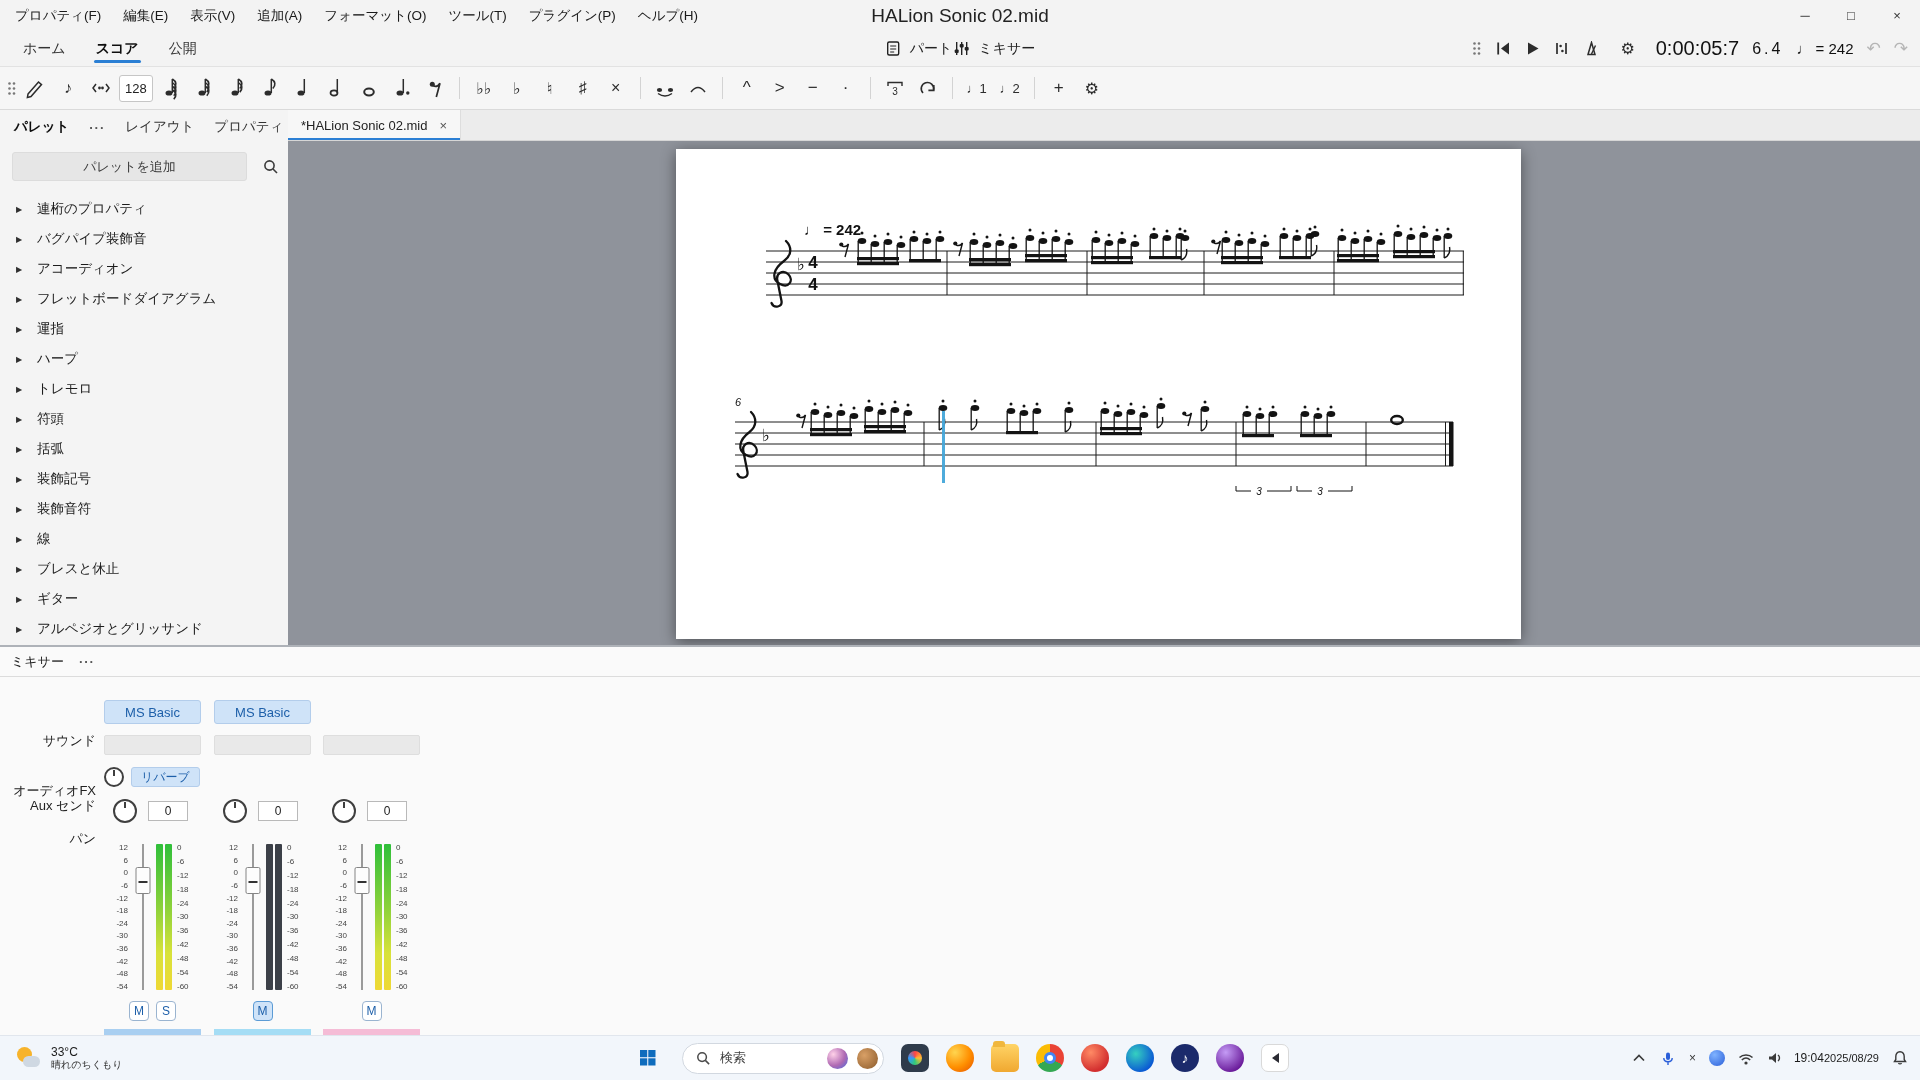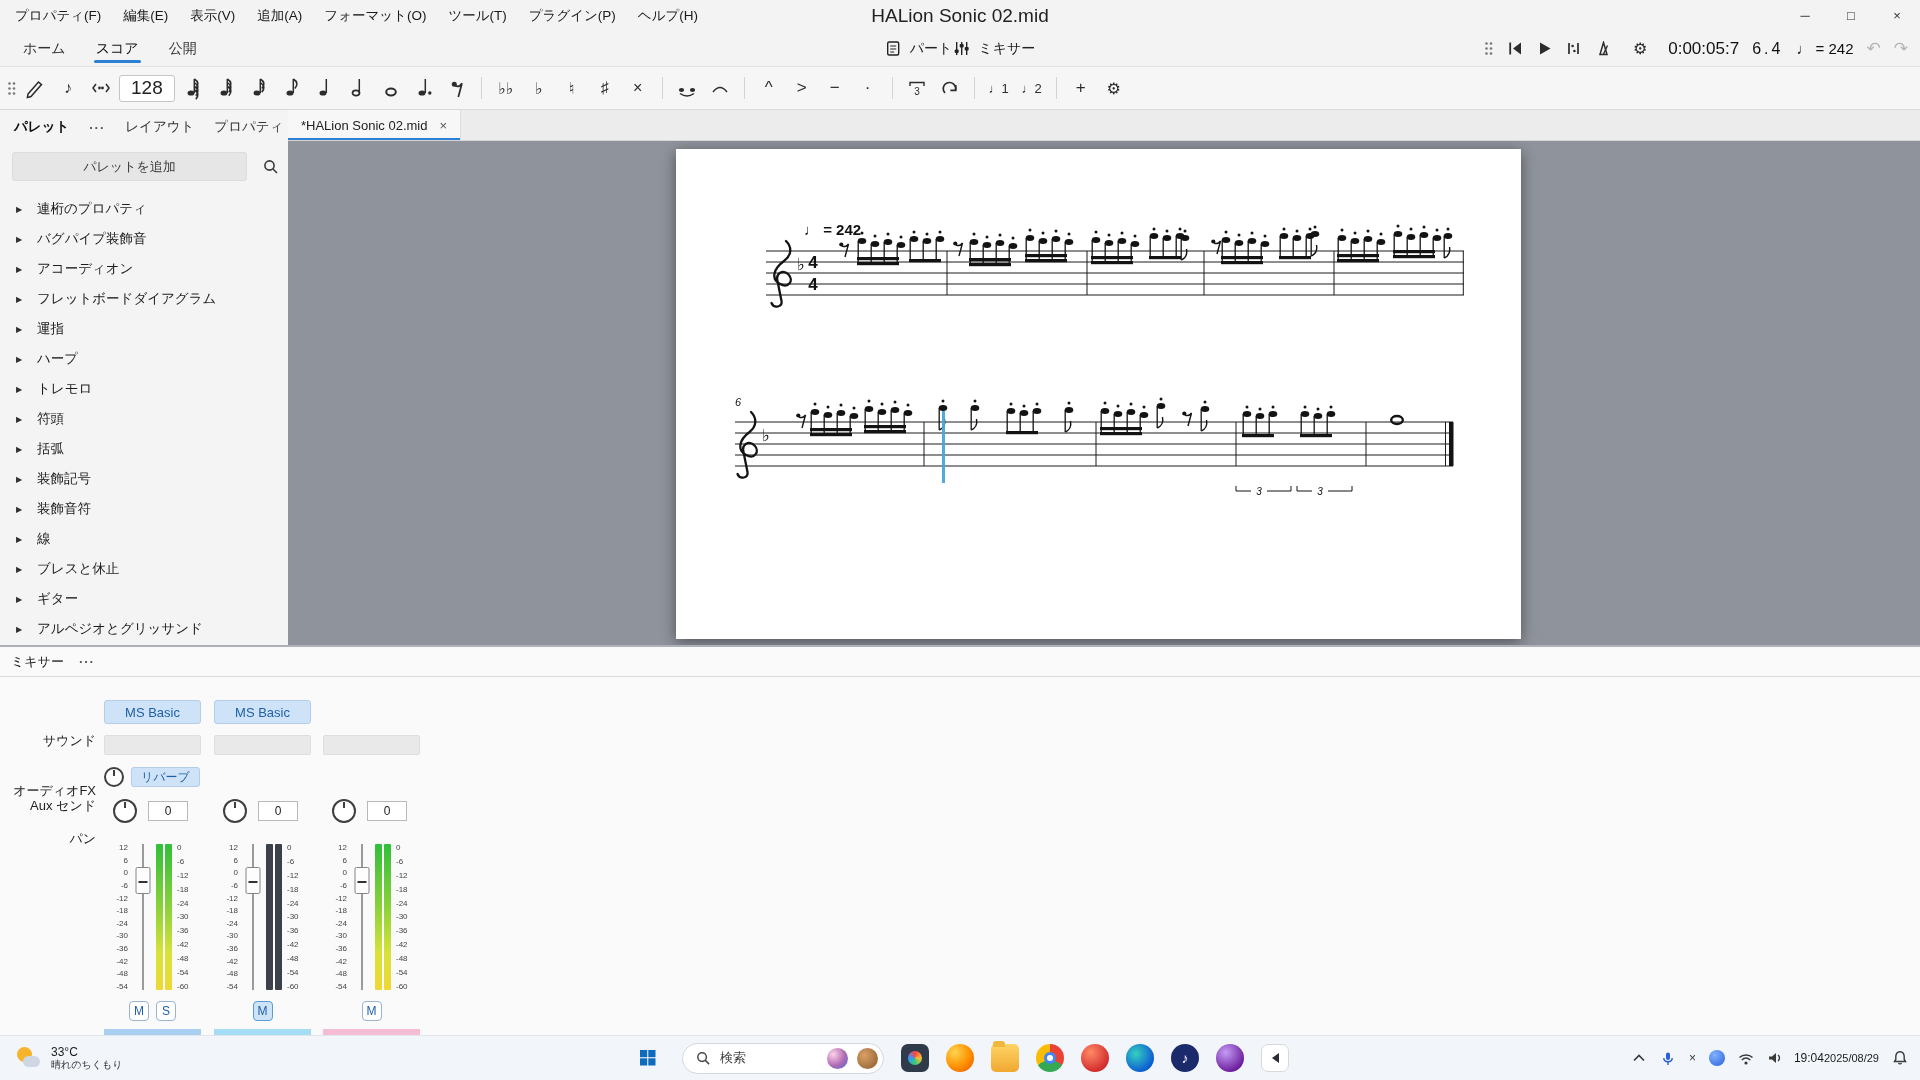--- a/index.html
+++ b/index.html
@@ -12,37 +12,37 @@
   .menus{display:flex;height:100%;padding-left:4px}
   .menu-item{padding:0 11px;display:flex;align-items:center;font-size:13.5px;cursor:default}
   .win-title{position:absolute;left:0;right:0;text-align:center;font-size:19px;pointer-events:none;color:#222}
   .win-controls{margin-left:auto;display:flex;height:100%;position:relative;z-index:2}
   .wc{width:46px;display:flex;align-items:center;justify-content:center;font-size:13px;color:#333}
 
   
   .toolbar2{position:absolute;top:31px;left:0;right:0;height:36px;background:#f3f3f3;border-bottom:1px solid #e2e2e2;display:flex;align-items:center}
   .main-tabs{display:flex;height:100%;margin-left:8px}
   .main-tab{padding:0 15px;display:flex;align-items:center;position:relative;color:#333;font-size:14px}
-  .main-tab.active{font-weight:normal;color:#0d0d0d}
+  .main-tab.active{font-weight:bold;color:#0d0d0d}
   .main-tab.active::after{content:"";position:absolute;left:13px;right:13px;bottom:3px;height:3px;border-radius:2px;background:#2b7fd4}
   .tb2-center{position:absolute;left:50%;transform:translateX(-50%);display:flex;align-items:center}
   .tb2-btn{display:flex;gap:8px;align-items:center;font-size:14px;color:#222}
   .tb2-right{margin-left:auto;display:flex;align-items:center;gap:13px;padding-right:12px}
   .transport svg,.tb2-btn svg{display:block}
-  .time-display{font-size:17px;color:#111}
+  .time-display{font-size:20px;color:#111}
   .beat-display{font-size:16px;letter-spacing:3px;color:#111}
   .tempo-display{font-size:15px;color:#111}
   .history{font-size:17px;color:#b5b5b5}
 
   
   .toolbar3{position:absolute;top:67px;left:0;right:0;height:43px;background:#f6f6f6;border-bottom:1px solid #dadada;display:flex;align-items:center;gap:3px;padding:0 7px}
   .t3{min-width:30px;height:32px;display:flex;align-items:center;justify-content:center;border-radius:4px;font-size:17px;color:#2c2c2c}
   .t3 svg{display:block}
   .t3.glyph{font-size:16px}
-  .t3-num{border:1px solid #c6c6c6;background:#fff;font-size:19px;padding:0 11px;height:27px;border-radius:3px;display:flex;align-items:center;color:#222}
+  .t3-num{border:1px solid #c6c6c6;background:#fff;font-size:13px;padding:0 5px;height:27px;border-radius:3px;display:flex;align-items:center;color:#222}
   .sep{width:1px;height:22px;background:#d3d3d3;margin:0 6px}
 
   
   .sidebar{position:absolute;top:110px;left:0;width:300px;height:535px;background:#f4f4f4;border-right:1px solid #d6d6d6;overflow:hidden}
   .side-tabs{display:flex;align-items:center;height:34px;padding:0 14px;gap:20px;font-size:13.5px;color:#333}
   .side-tab{position:relative;height:100%;display:flex;align-items:center}
   .side-tab.active{font-weight:bold;color:#0d0d0d}
   .side-menu-dots{color:#555;font-weight:bold;letter-spacing:1px;font-size:13px}
   .search-row{display:flex;gap:8px;padding:8px 12px 9px}
   .search-input{flex:1;height:29px;background:#e6e6e6;border:1px solid #dcdcdc;border-radius:3px;text-align:center;font-size:13px;color:#333;outline:none}

